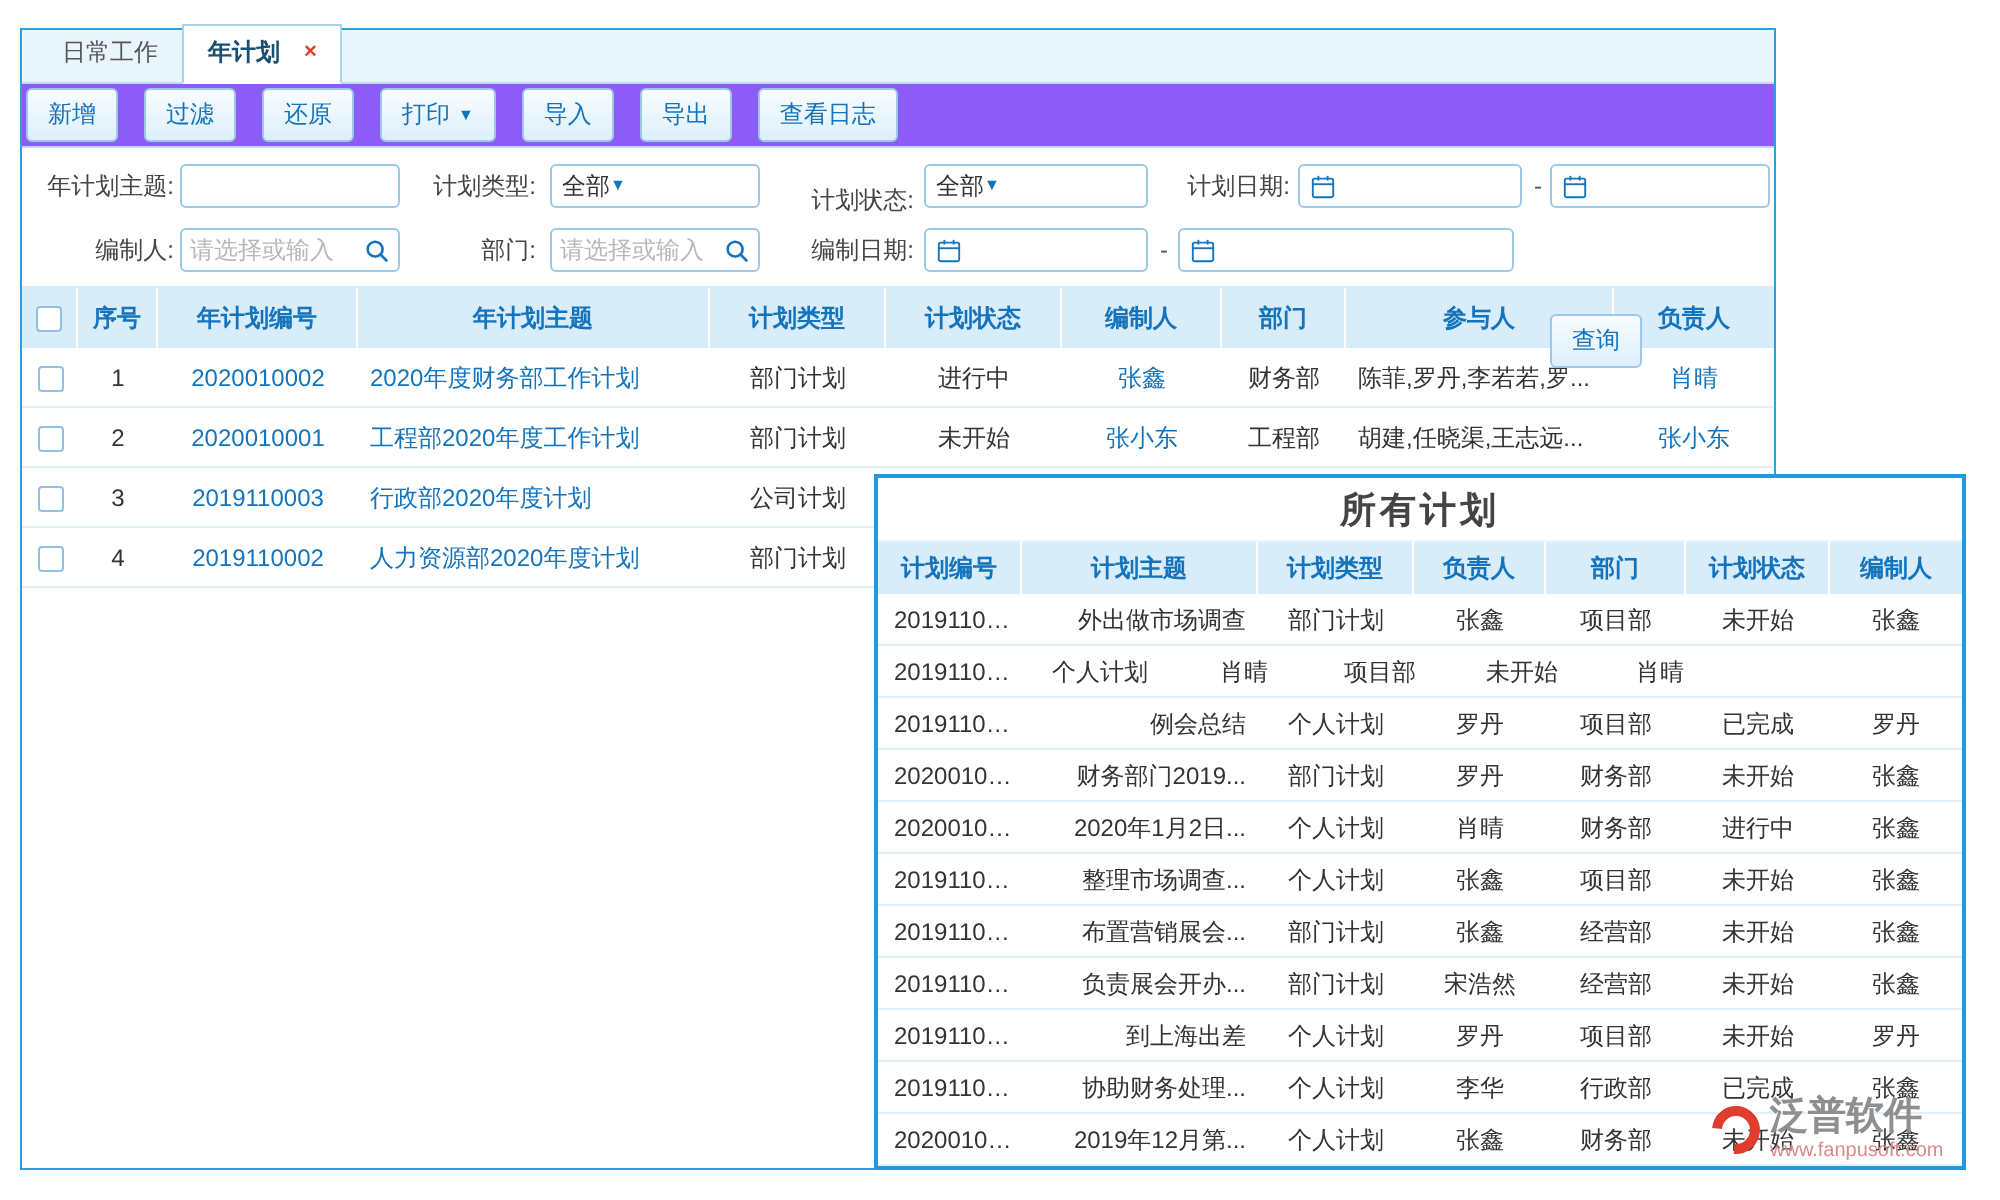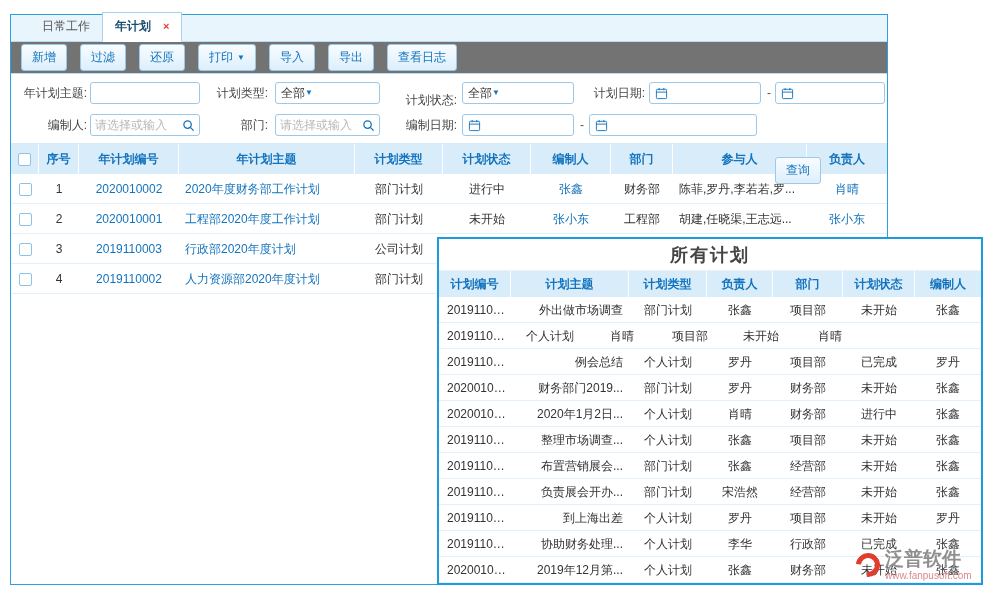--- a/index.html
+++ b/index.html
@@ -2,26 +2,26 @@
 <html><head>
 <meta charset="utf-8">
 <style>
   * { margin:0; padding:0; box-sizing:border-box; }
   html,body { width:1000px; height:600px; background:#fff; overflow:hidden; }
   body { position:relative; font-family:"Liberation Sans","DejaVu Sans",sans-serif; font-size:12px; color:#333; }
 
   
   .panel { position:absolute; left:10px; top:14px; width:878px; height:571px; border:1px solid #2aa0dc; background:#fff; }
 
-  .tabstrip { height:27px; background:#e9f5fd; border-bottom:1px solid #bcdcf2; display:flex; align-items:flex-end; padding-left:19px; }
+  .tabstrip { height:27px; background:#e9f5fd; border-bottom:1px solid #bcdcf2; display:flex; align-items:flex-end; padding-left:8px; }
   .tab { padding:5px 12px 6px; color:#555; cursor:pointer; }
   .tab.active { background:#fff; border:1px solid #a9d2ee; border-bottom:1px solid #fff; margin-bottom:-1px; font-weight:bold; color:#1b4f72; display:flex; gap:12px; align-items:center; }
   .tab-close { color:#e23c2e; font-weight:bold; font-size:11px; line-height:1; cursor:pointer; }
 
-  .toolbar { height:32px; background:#737373; display:flex; align-items:center; gap:13px; padding:0 10px; border-bottom:1px solid #bcdcf2; }
+  .toolbar { height:32px; background:#8b5cf6; display:flex; align-items:center; gap:13px; padding:0 2px; border-bottom:1px solid #bcdcf2; }
   .btn { background:linear-gradient(#f8fcff,#ddeffb); border:1px solid #9dc8e8; border-radius:3px; color:#1373bd; padding:4px 10px; cursor:pointer; display:inline-flex; align-items:center; gap:4px; font-size:12px; white-space:nowrap; }
   .caret { font-size:8px; color:#1373bd; line-height:1; }
 
   .filters { position:relative; height:70px; background:#fff; border-bottom:1px solid #d7ebf9; }
   .flabel { position:absolute; text-align:right; color:#444; line-height:22px; white-space:nowrap; }
   .fbox { position:absolute; height:22px; border:1px solid #9dc8e8; border-radius:3px; background:#fff; }
   .fbox input.bare { border:none; outline:none; background:transparent; width:100%; height:100%; padding:0 4px; font-size:12px; color:#333; font-family:inherit; }
   .fbox input.bare::placeholder { color:#b8b8b8; }
   .fflex { display:flex; align-items:center; justify-content:flex-start; padding:0 5px; }
   .fsearch { display:flex; align-items:center; padding-right:4px; }

